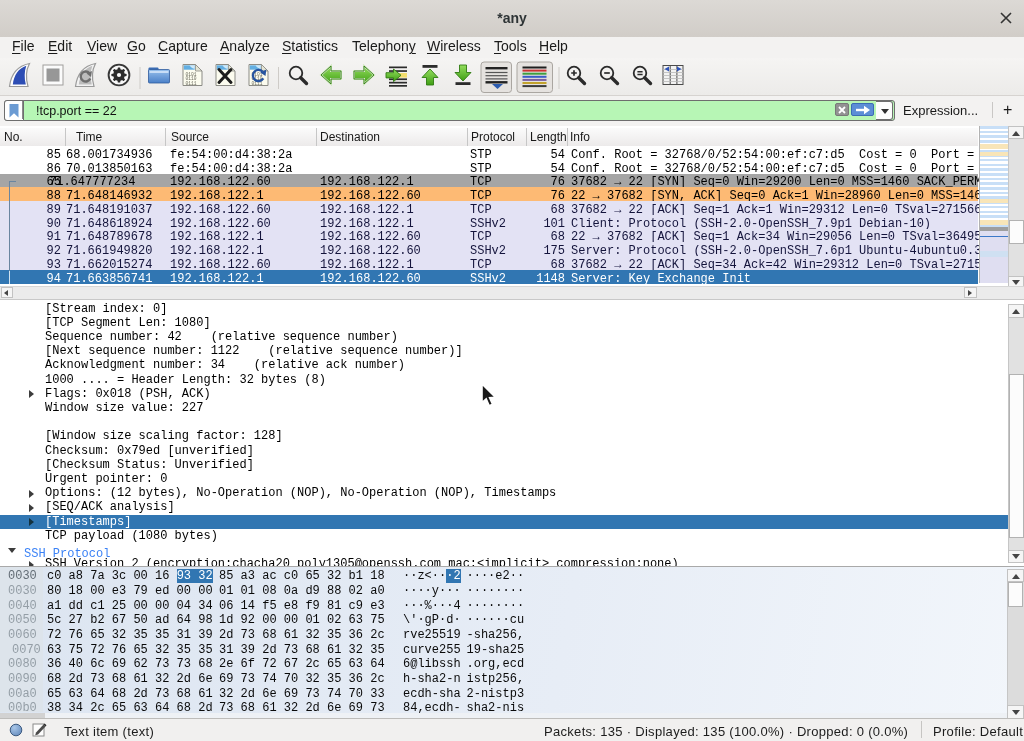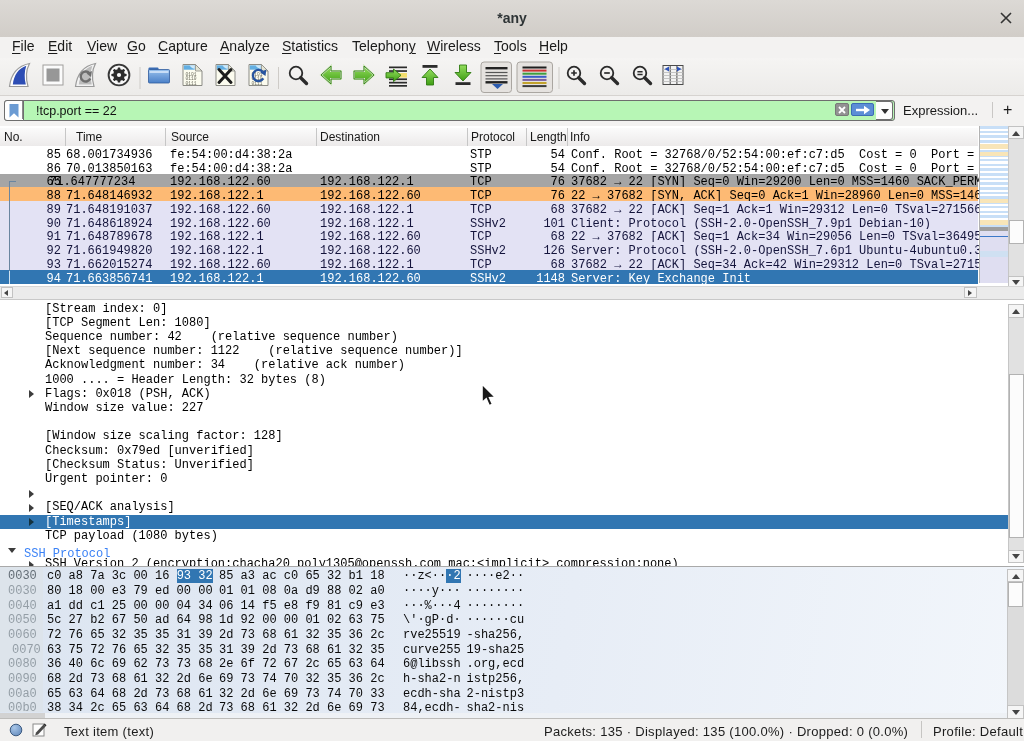--- a/index.html
+++ b/index.html
@@ -309,21 +309,21 @@
 <span style="left:470px;">TCP</span>
 <span style="left:504px;width:61px;text-align:right;display:inline-block;position:absolute;">68</span>
 <span style="left:571px;">22 → 37682 [ACK] Seq=1 Ack=34 Win=29056 Len=0 TSval=36495963 TS</span>
 </div>
 <div class="a prow mono" style="top:116.25px;background:#e3e2f4;color:#14143c;line-height:13.75px;">
 <span style="left:0;width:61px;text-align:right;display:inline-block;position:absolute;">92</span>
 <span style="left:66px;">71.661949820</span>
 <span style="left:170px;">192.168.122.1</span>
 <span style="left:320px;">192.168.122.60</span>
 <span style="left:470px;">SSHv2</span>
-<span style="left:504px;width:61px;text-align:right;display:inline-block;position:absolute;">126</span>
+<span style="left:504px;width:61px;text-align:right;display:inline-block;position:absolute;">175</span>
 <span style="left:571px;">Server: Protocol (SSH-2.0-OpenSSH_7.6p1 Ubuntu-4ubuntu0.3)</span>
 </div>
 <div class="a prow mono" style="top:130.00px;background:#e3e2f4;color:#14143c;line-height:13.75px;">
 <span style="left:0;width:61px;text-align:right;display:inline-block;position:absolute;">93</span>
 <span style="left:66px;">71.662015274</span>
 <span style="left:170px;">192.168.122.60</span>
 <span style="left:320px;">192.168.122.1</span>
 <span style="left:470px;">TCP</span>
 <span style="left:504px;width:61px;text-align:right;display:inline-block;position:absolute;">68</span>
 <span style="left:571px;">37682 → 22 [ACK] Seq=34 Ack=42 Win=29312 Len=0 TSval=2715680 TS</span>
@@ -392,20 +392,23 @@
 </div>
 <div class="a dl mono" style="top:143.50px;color:#000;">
 <span class="a" style="left:45px;">Checksum: 0x79ed [unverified]</span>
 </div>
 <div class="a dl mono" style="top:157.70px;color:#000;">
 <span class="a" style="left:45px;">[Checksum Status: Unverified]</span>
 </div>
 <div class="a dl mono" style="top:171.90px;color:#000;">
 <span class="a" style="left:45px;">Urgent pointer: 0</span>
 </div>
+<div class="a dl mono" style="top:186.10px;color:#000;">
+<span class="a" style="left:45px;">Options: (12 bytes), No-Operation (NOP), No-Operation (NOP), Timestamps</span>
+</div>
 <div class="tri" style="left:29px;top:189.70px;border-top:4px solid transparent;border-bottom:4px solid transparent;border-left:5.5px solid #3c3c3c;"></div>
 <div class="a dl mono" style="top:200.30px;color:#000;">
 <span class="a" style="left:45px;">[SEQ/ACK analysis]</span>
 </div>
 <div class="tri" style="left:29px;top:203.90px;border-top:4px solid transparent;border-bottom:4px solid transparent;border-left:5.5px solid #3c3c3c;"></div>
 <div class="a dl mono" style="top:214.50px;background:#3176b2;color:#fff;">
 <span class="a" style="left:45px;">[Timestamps]</span>
 </div>
 <div class="tri" style="left:29px;top:218.10px;border-top:4px solid transparent;border-bottom:4px solid transparent;border-left:5.5px solid #14323f;"></div>
 <div class="a dl mono" style="top:228.70px;color:#000;">

